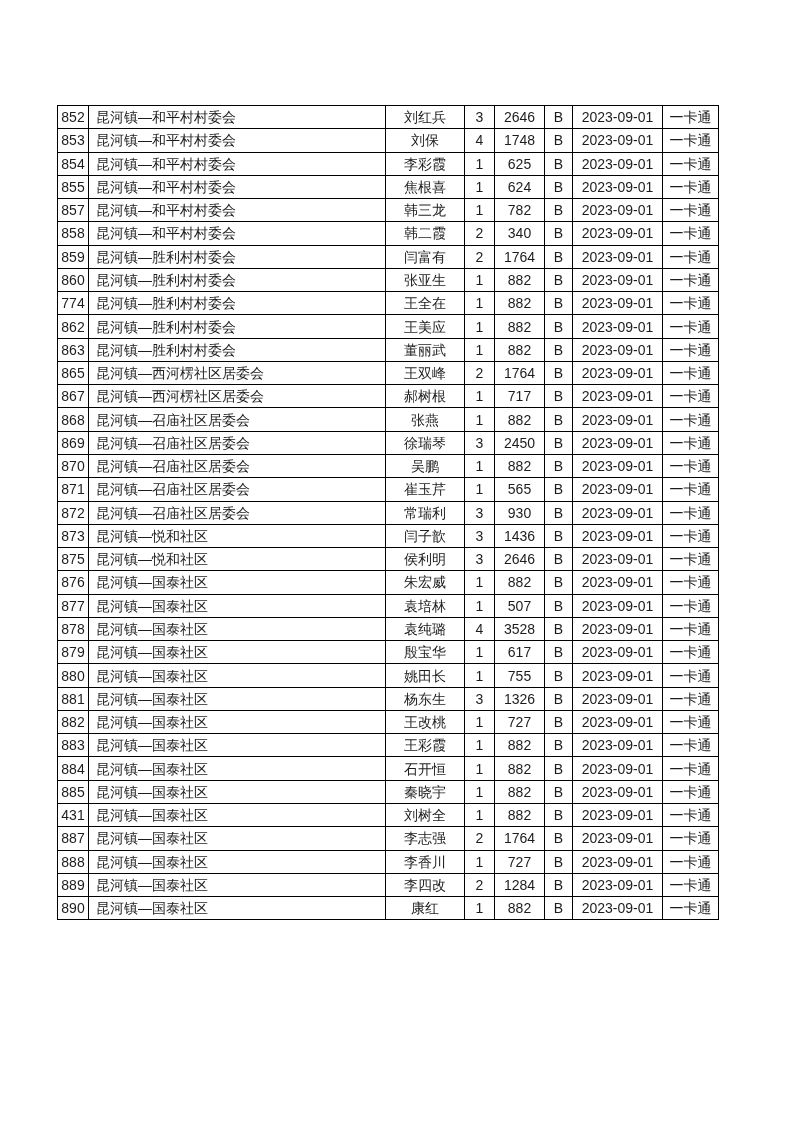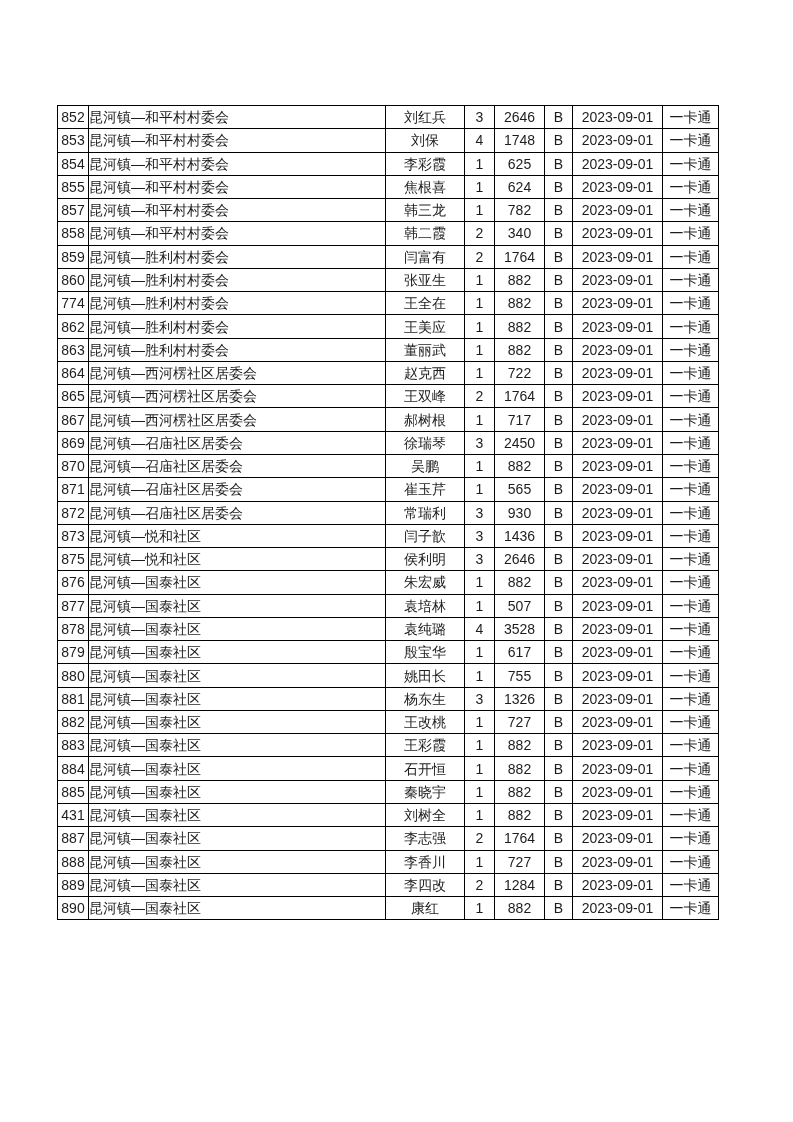--- a/index.html
+++ b/index.html
@@ -30,20 +30,21 @@
     height: 22.28px;          
     line-height: 1;
     vertical-align: middle;
     text-align: center;
     padding: 0;
     white-space: nowrap;
     overflow: hidden;
   }
   table.sheet td.c-org {
     text-align: left;
+    padding-left: 7px;
   }
   col.c-seq    { width: 31px; }
   col.c-org    { width: 297px; }
   col.c-name   { width: 79px; }
   col.c-count  { width: 30px; }
   col.c-amount { width: 50px; }
   col.c-code   { width: 28px; }
   col.c-date   { width: 90px; }
   col.c-method { width: 56px; }
 </style>
@@ -167,50 +168,50 @@
     <td class="c-seq">863</td>
     <td class="c-org">昆河镇—胜利村村委会</td>
     <td class="c-name">董丽武</td>
     <td class="c-count">1</td>
     <td class="c-amount">882</td>
     <td class="c-code">B</td>
     <td class="c-date">2023-09-01</td>
     <td class="c-method">一卡通</td>
   </tr>
         <tr>
-    <td class="c-seq">864</td>
-    <td class="c-org">昆河镇—西河楞社区居委会</td>
-    <td class="c-name">赵克西</td>
-    <td class="c-count">1</td>
-    <td class="c-amount">722</td>
-    <td class="c-code">B</td>
-    <td class="c-date">2023-09-01</td>
-    <td class="c-method">一卡通</td>
-  </tr>
-        <tr>
     <td class="c-seq">865</td>
     <td class="c-org">昆河镇—西河楞社区居委会</td>
     <td class="c-name">王双峰</td>
     <td class="c-count">2</td>
     <td class="c-amount">1764</td>
     <td class="c-code">B</td>
     <td class="c-date">2023-09-01</td>
     <td class="c-method">一卡通</td>
   </tr>
         <tr>
     <td class="c-seq">867</td>
     <td class="c-org">昆河镇—西河楞社区居委会</td>
     <td class="c-name">郝树根</td>
     <td class="c-count">1</td>
     <td class="c-amount">717</td>
     <td class="c-code">B</td>
     <td class="c-date">2023-09-01</td>
     <td class="c-method">一卡通</td>
   </tr>
         <tr>
+    <td class="c-seq">868</td>
+    <td class="c-org">昆河镇—召庙社区居委会</td>
+    <td class="c-name">张燕</td>
+    <td class="c-count">1</td>
+    <td class="c-amount">882</td>
+    <td class="c-code">B</td>
+    <td class="c-date">2023-09-01</td>
+    <td class="c-method">一卡通</td>
+  </tr>
+        <tr>
     <td class="c-seq">869</td>
     <td class="c-org">昆河镇—召庙社区居委会</td>
     <td class="c-name">徐瑞琴</td>
     <td class="c-count">3</td>
     <td class="c-amount">2450</td>
     <td class="c-code">B</td>
     <td class="c-date">2023-09-01</td>
     <td class="c-method">一卡通</td>
   </tr>
         <tr>

